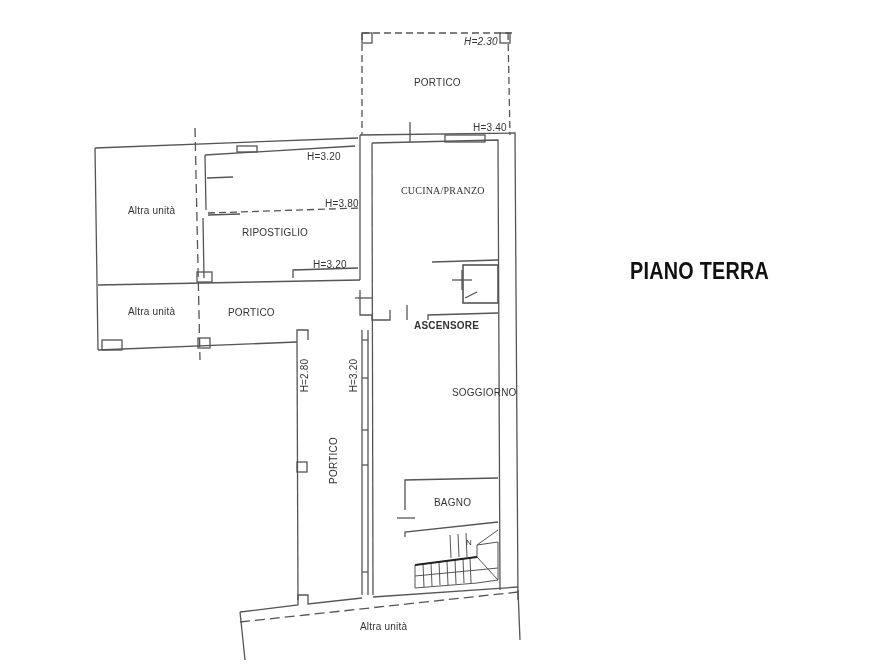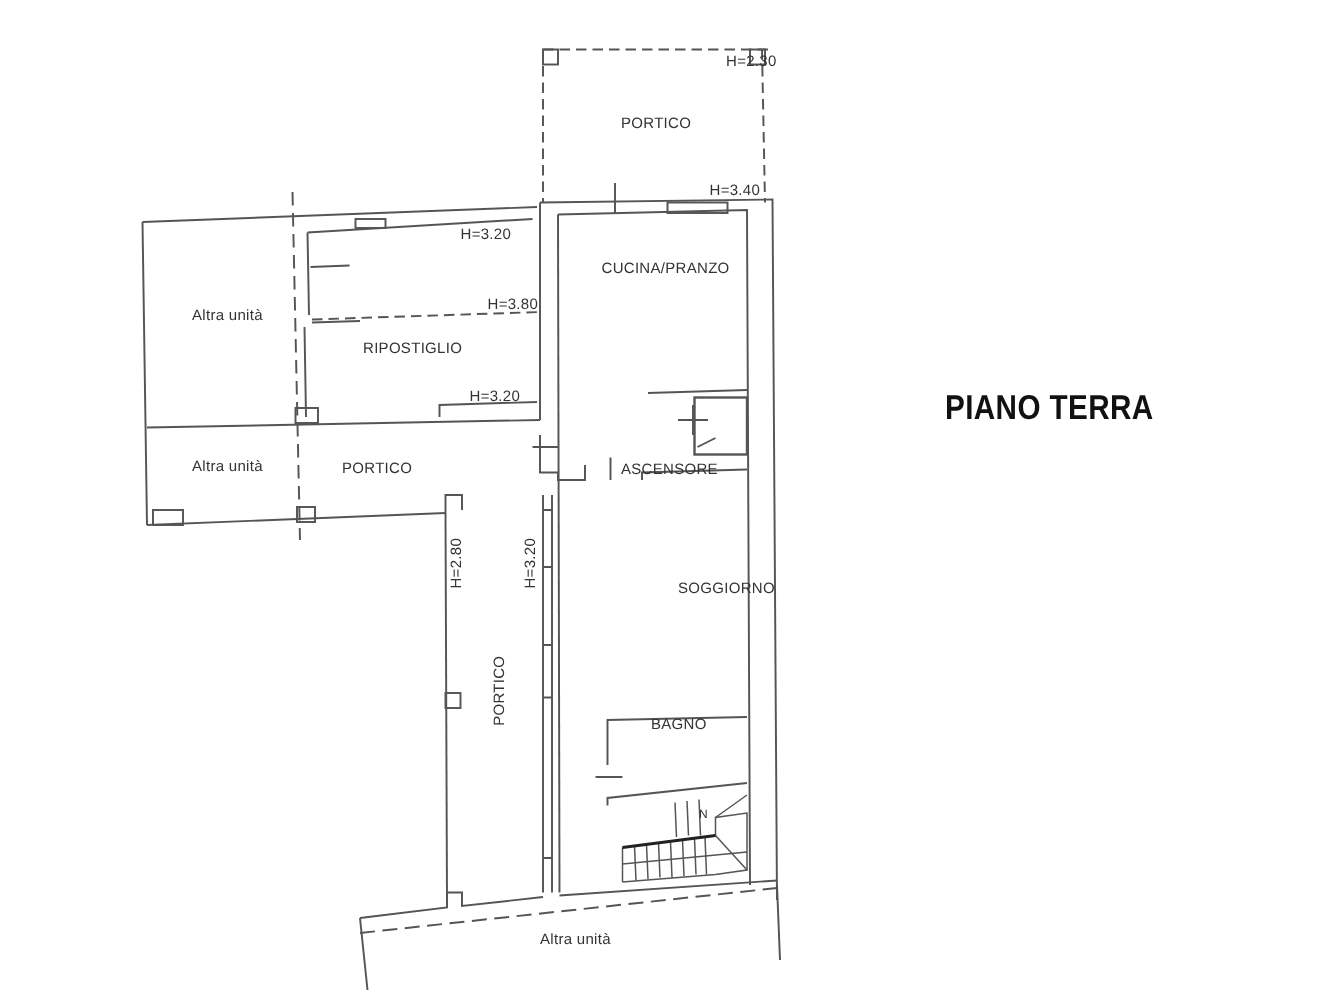--- a/index.html
+++ b/index.html
@@ -97,30 +97,30 @@
       <line x1="477" y1="545" x2="498" y2="530"></line>
       <line x1="477" y1="557" x2="498" y2="580"></line>
       <line x1="415" y1="565" x2="477" y2="557" stroke-width="2" stroke="#222"></line>
     </g>
   </g>
 </svg>
 
 <div class="title">PIANO TERRA</div>
 
 <div class="lbl" style="left:414px;top:77px;">PORTICO</div>
-<div class="lbl" style="left:484px;top:36px;">H=2.30</div>
+<div class="lbl" style="left:464px;top:36px;font-style:italic;">H=2.30</div>
 <div class="lbl" style="left:460px;top:122px;padding-left:13px;">H=3.40</div>
-<div class="lbl" style="left:401px;top:174px;">CUCINA/PRANZO</div>
+<div class="lbl" style="left:401px;top:185px;font-family:Liberation Serif, serif;">CUCINA/PRANZO</div>
 <div class="lbl" style="left:307px;top:151px;">H=3.20</div>
 <div class="lbl" style="left:310px;top:198px;padding-left:15px;">H=3.80</div>
 <div class="lbl" style="left:242px;top:227px;">RIPOSTIGLIO</div>
 <div class="lbl" style="left:313px;top:259px;">H=3.20</div>
 <div class="lbl" style="left:128px;top:205px;">Altra unità</div>
 <div class="lbl" style="left:128px;top:306px;">Altra unità</div>
 <div class="lbl" style="left:228px;top:307px;">PORTICO</div>
-<div class="lbl" style="left:414px;top:308px;">ASCENSORE</div>
+<div class="lbl" style="left:414px;top:320px;font-weight:bold;">ASCENSORE</div>
 <div class="lbl" style="left:412px;top:387px;margin-left:40px;">SOGGIORNO</div>
-<div class="lbl" style="left:434px;top:478px;">BAGNO</div>
+<div class="lbl" style="left:434px;top:497px;">BAGNO</div>
 <div class="lbl vert" style="left:288px;top:370px;">H=2.80</div>
 <div class="lbl vert" style="left:337px;top:370px;">H=3.20</div>
 <div class="lbl vert" style="left:310px;top:455px;">PORTICO</div>
 <div class="lbl" style="left:466px;top:538px;font-size:8px;">N</div>
 <div class="lbl" style="left:360px;top:621px;">Altra unità</div>
 
 </body></html>

